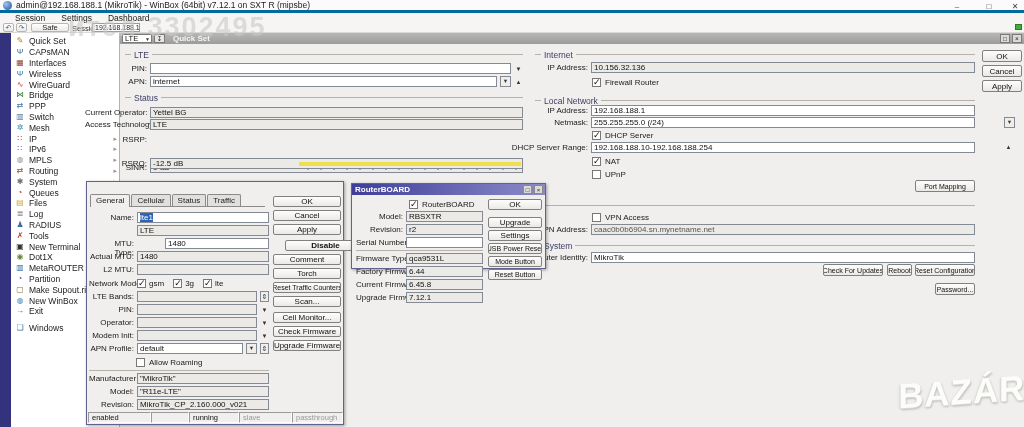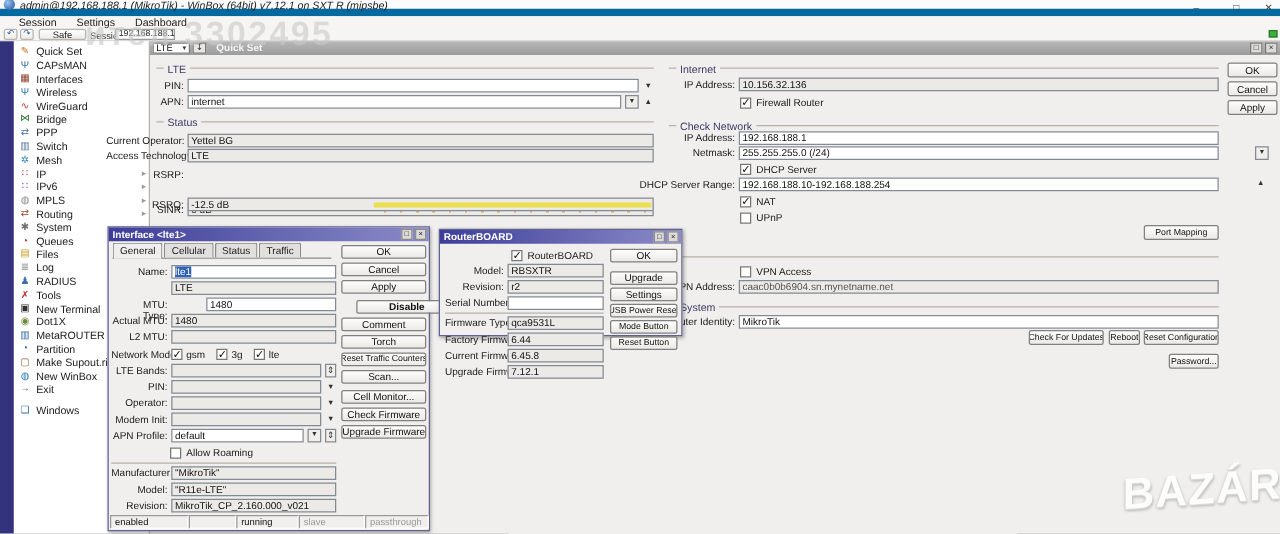--- a/index.html
+++ b/index.html
@@ -1,20 +1,20 @@
 <!DOCTYPE html>
 <html><head>
 <meta charset="utf-8">
 <style>
   *{margin:0;padding:0;box-sizing:border-box;}
   html,body{background:#888;}
   .screen{position:relative;width:1024px;height:427px;background:#f0efed;overflow:hidden;
           font-family:"Liberation Sans","DejaVu Sans",sans-serif;font-size:8.5px;color:#111;}
   
-  .titlebar{position:absolute;left:0;top:0;width:1024px;height:13px;background:#fbfbfb;display:flex;align-items:center;border-bottom:6px solid #0369a1;font-style:italic;}
+  .titlebar{position:absolute;left:0;top:0;width:1024px;height:13px;background:#fbfbfb;display:flex;align-items:center;border-bottom:3px solid #0369a1;}
   .appicon{width:9px;height:9px;border-radius:50%;background:radial-gradient(circle at 3px 3px,#9cc4ec,#1c4f9e);margin:0 4px 0 3px;}
   .apptitle{font-size:8.5px;color:#222;white-space:nowrap;}
   .wctl{position:absolute;top:0;width:22px;height:13px;text-align:center;font-size:8px;color:#444;line-height:13px;}
   .menubar{position:absolute;left:0;top:13px;width:1024px;height:10px;background:#f6f5f3;display:flex;gap:2px;padding-left:8px;}
   .menuitem{padding:0 7px;font-size:8.5px;line-height:10px;color:#222;}
   .toolbar{position:absolute;left:0;top:23px;width:1024px;height:10px;background:#f6f5f3;border-bottom:1px solid #dcdad6;}
   .tbtn{position:absolute;top:0;height:9px;border:1px solid #b8b5b0;background:linear-gradient(#fff,#eceae6);border-radius:2px;
         font-size:7px;line-height:8px;text-align:center;color:#2a5aa8;}
   .safemode{color:#222;font-size:7.5px;padding:0 3px;}
   .sessionlbl{position:absolute;left:72px;top:1px;font-size:7.5px;color:#333;}
@@ -290,21 +290,21 @@
     <span class="lbl" style="width:88px;">IP Address:</span>
     <span class="fld ro">10.156.32.136</span>
   </div>
   <div class="cbrow" style="left:592px;top:77px;">
     <span class="cb on"></span>
     <span class="cblabel">Firewall Router</span>
   </div>
 
   <div class="grp" style="left:535px;top:96px;width:440px;">
       <span class="d"></span>
-      <span>Check Network</span>
+      <span>Local Network</span>
       <span class="l"></span>
     </div>
   <div class="row" style="left:500px;top:105px;width:475px;">
     <span class="lbl" style="width:88px;">IP Address:</span>
     <span class="fld">192.168.188.1</span>
   </div>
   <div class="row" style="left:500px;top:117px;width:475px;">
     <span class="lbl" style="width:88px;">Netmask:</span>
     <span class="fld">255.255.255.0 (/24)</span>
   </div>
@@ -350,25 +350,20 @@
   <div class="btn f7" style="left:823px;top:264px;width:60px;height:12px;">Check For Updates</div>
   <div class="btn f7" style="left:887px;top:264px;width:25px;height:12px;">Reboot</div>
   <div class="btn f7" style="left:915px;top:264px;width:60px;height:12px;">Reset Configuration</div>
   <div class="btn f7" style="left:935px;top:283px;width:40px;height:12px;">Password...</div>
 
   <div class="btn" style="left:982px;top:50px;width:40px;height:12px;">OK</div>
   <div class="btn" style="left:982px;top:65px;width:40px;height:12px;">Cancel</div>
   <div class="btn" style="left:982px;top:80px;width:40px;height:12px;">Apply</div>
 
   <div class="dlg" style="left:86px;top:181px;width:258px;height:244px;z-index:20;">
-    <div class="dlgtitle">
-      <span class="dlgname">Interface &lt;lte1&gt;</span>
-      <span class="dctl">□</span>
-      <span class="dctl">×</span>
-    </div>
     <div class="tabs" style="left:3px;top:13px;width:175px;">
       <span class="tab active">General</span>
       <span class="tab">Cellular</span>
       <span class="tab">Status</span>
       <span class="tab">Traffic</span>
     </div>
 
     <div class="row" style="left:2px;top:30px;width:180px;">
       <span class="lbl" style="width:45px;">Name:</span>
       <span class="fld"><span class="sel">lte1</span></span>

